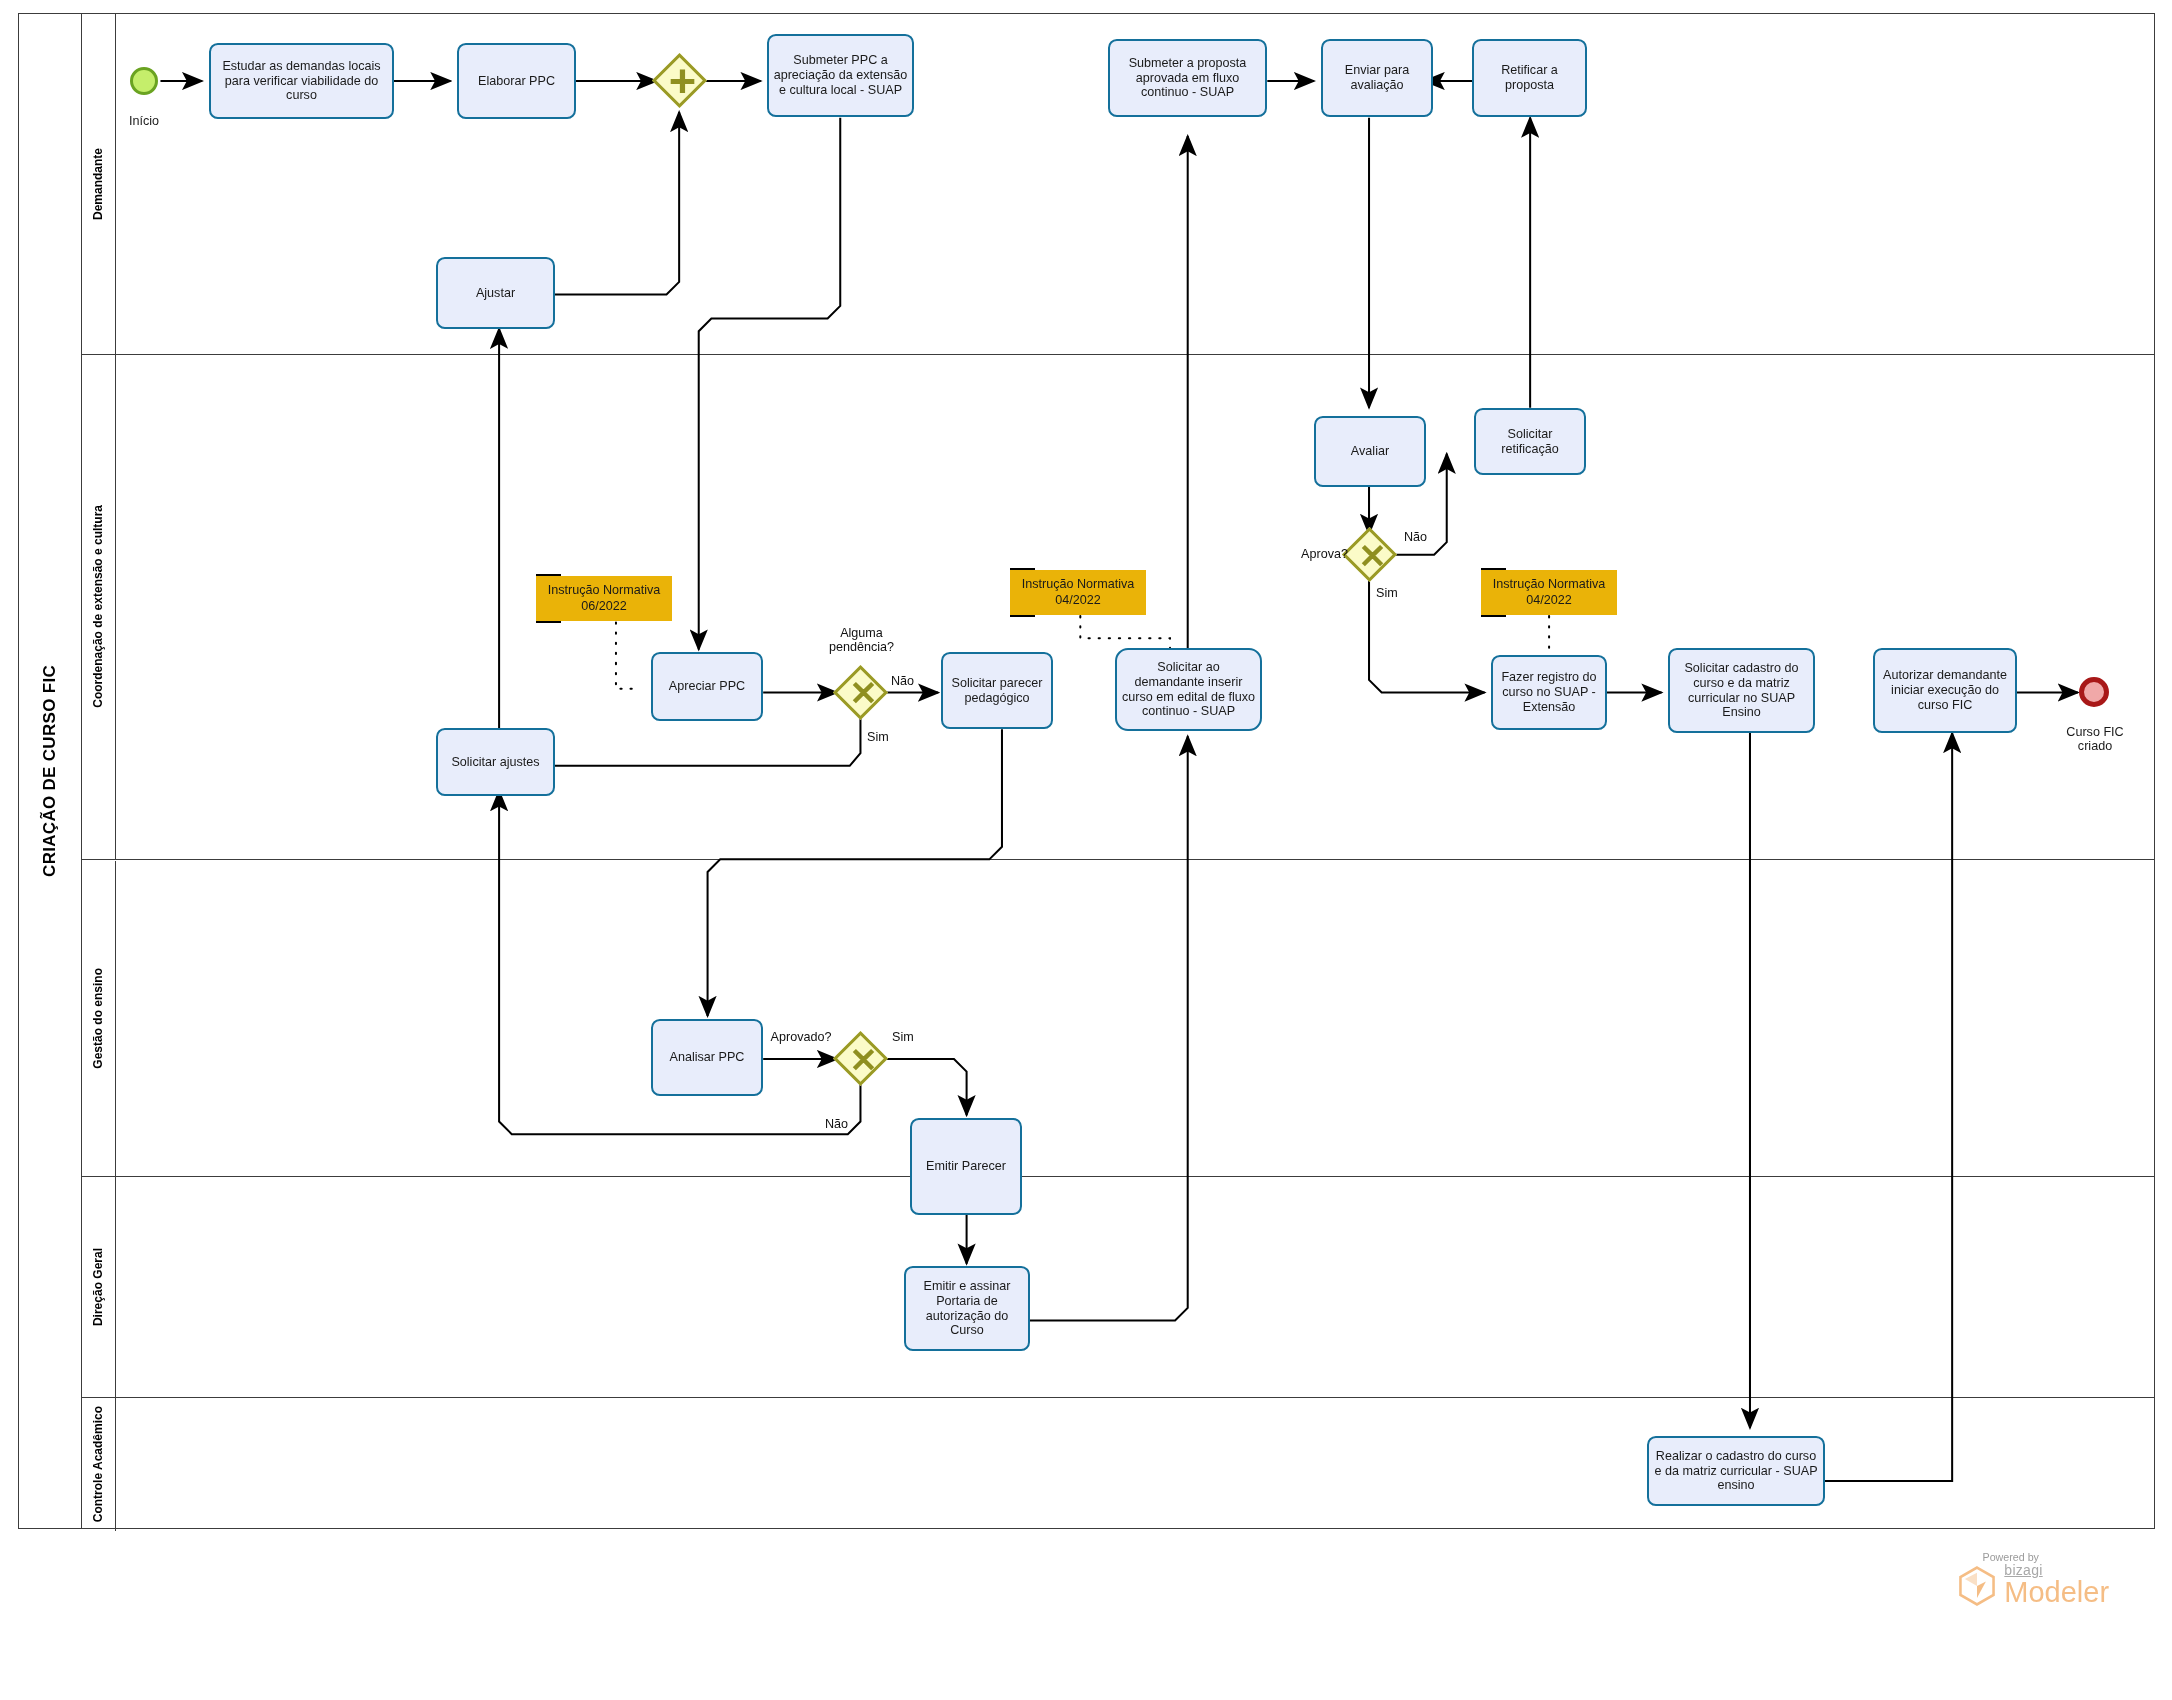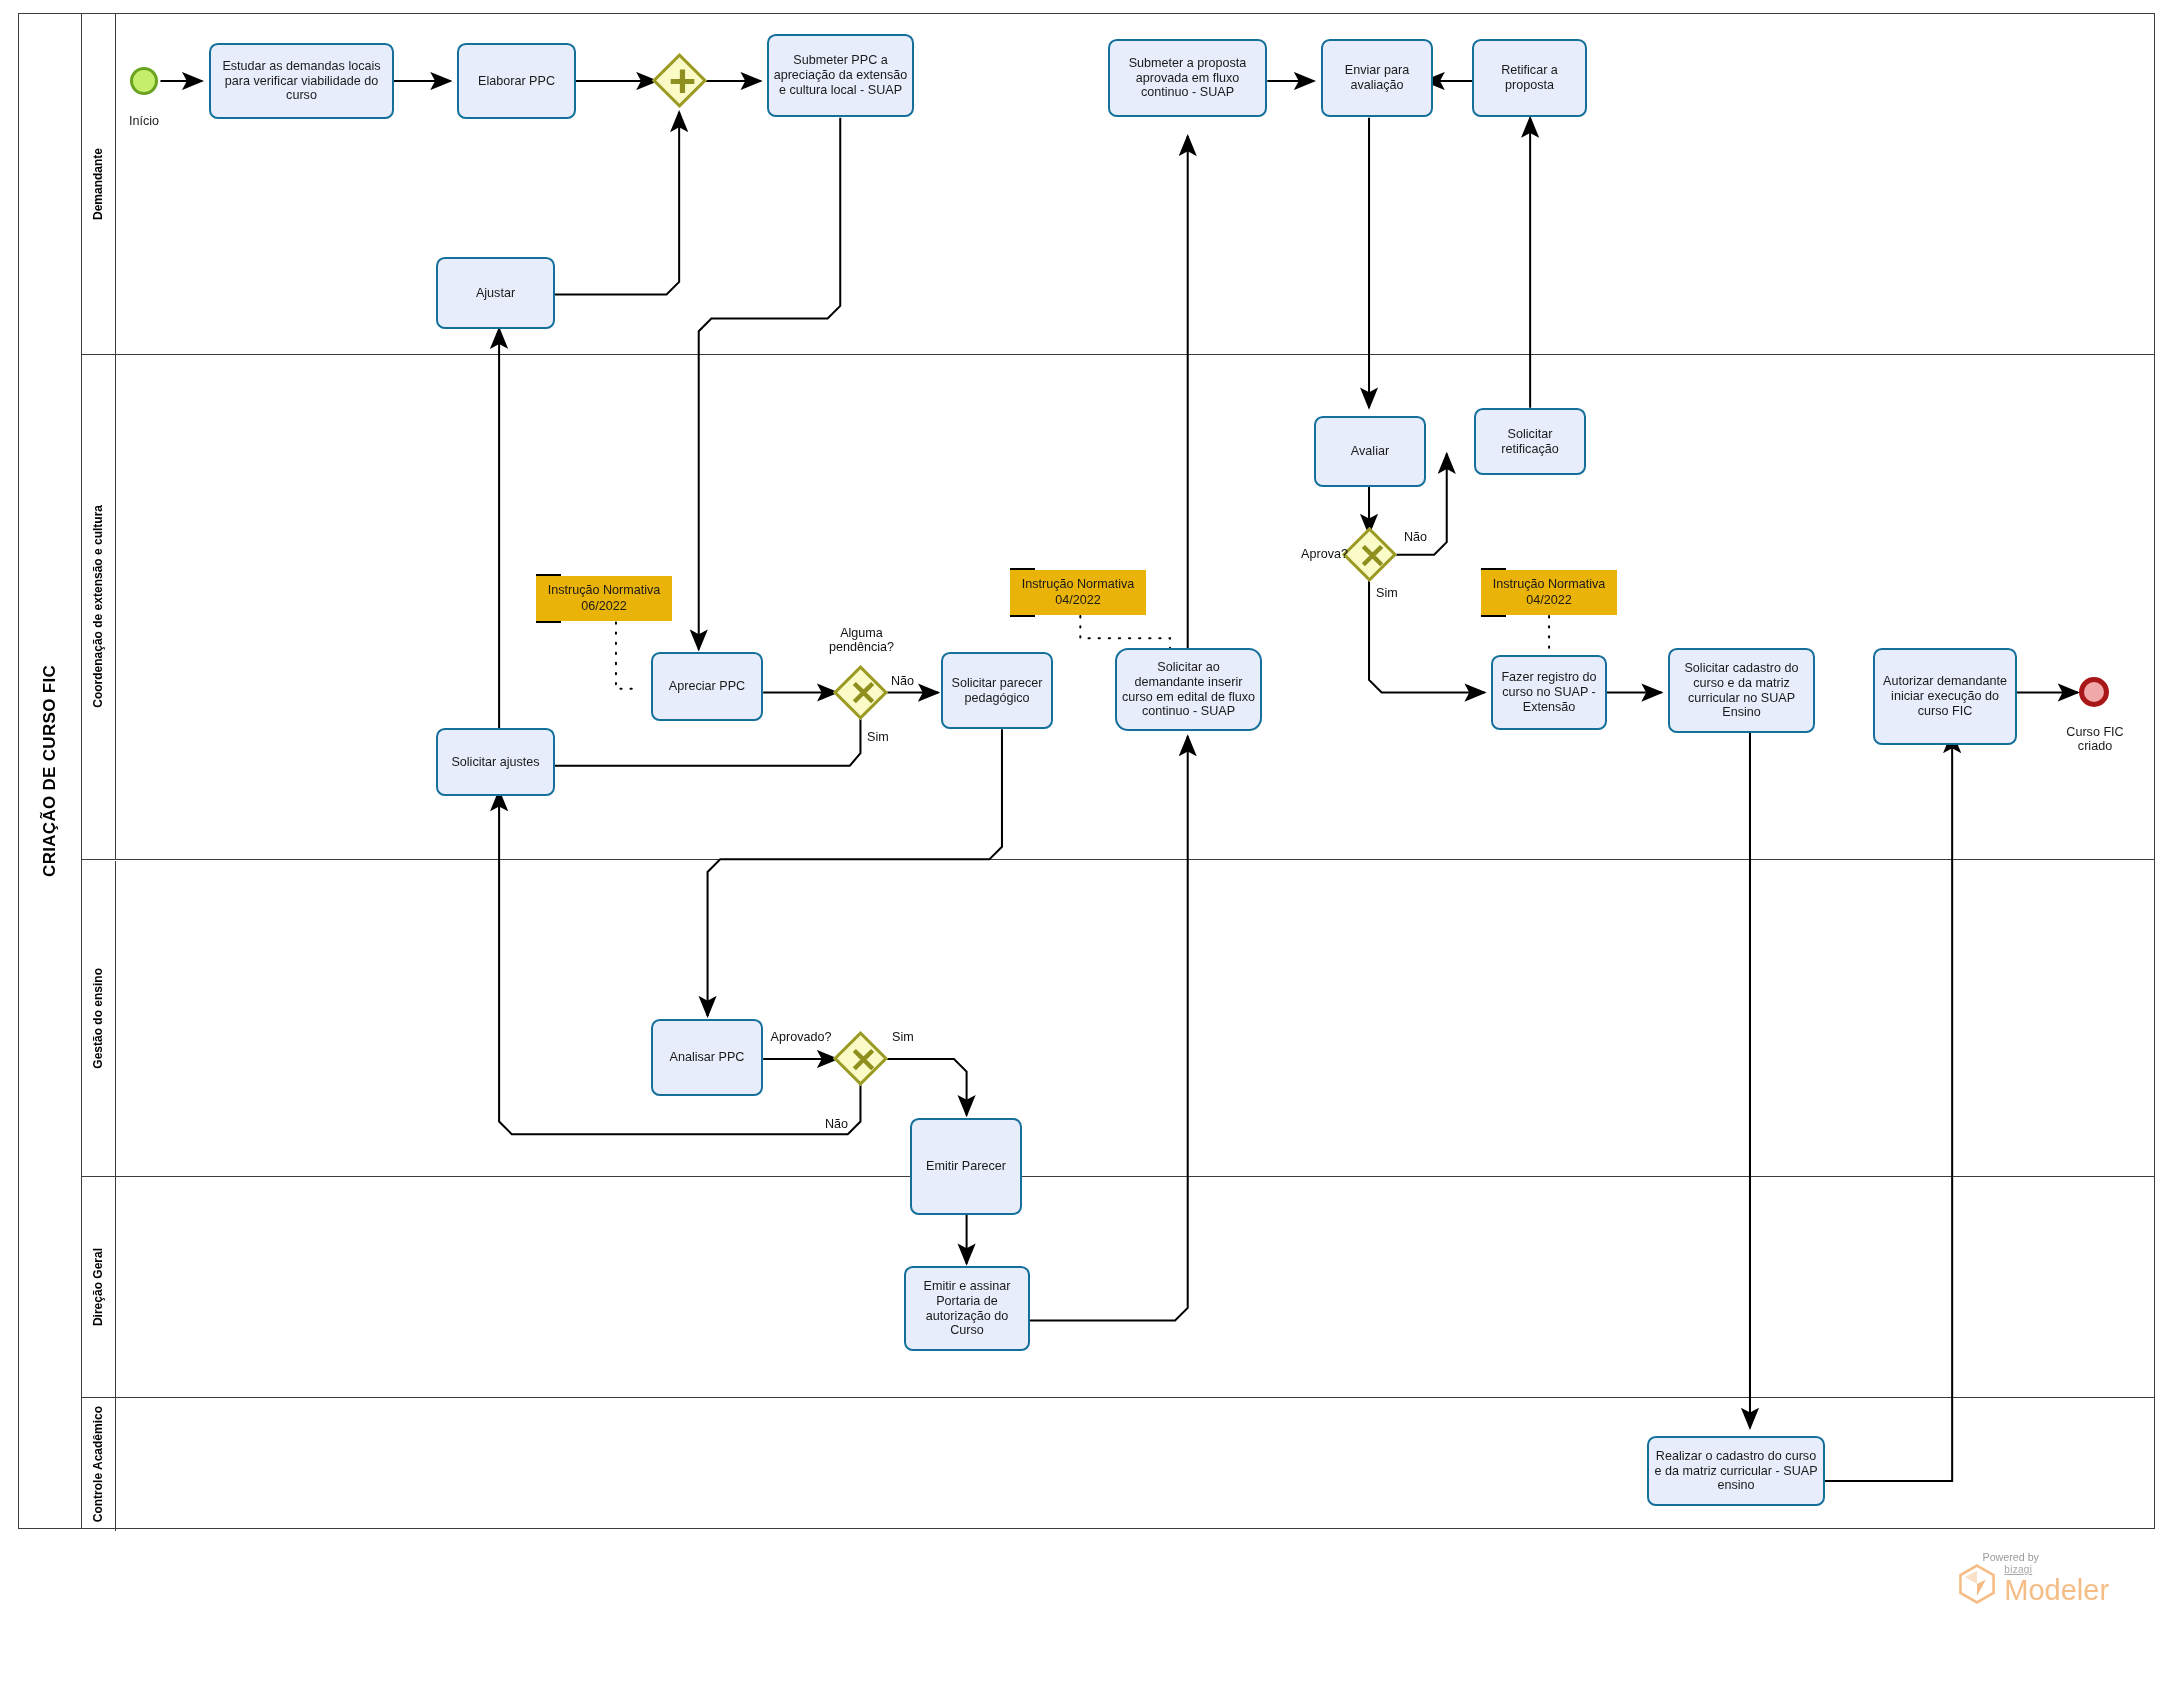--- a/index.html
+++ b/index.html
@@ -46,21 +46,21 @@
 
   svg.edges{position:absolute;left:0;top:0;width:2172px;height:1701px;pointer-events:none;overflow:visible;}
   .edge{fill:none;stroke:#000;stroke-width:3.2;}
   .assoc{fill:none;stroke:#000;stroke-width:3.2;stroke-dasharray:2 14;stroke-linecap:round;}
 
   
   .footer{position:absolute;display:flex;flex-direction:column;}
   .footer .pb{font-size:10.7px;color:#9b9b9b;margin-left:26.5px;}
   .footer .row{display:flex;align-items:flex-end;}
   .footer .wordmark{display:flex;flex-direction:column;margin-left:6.3px;}
-  .footer .biz{font-size:10px;color:#a8a8a8;letter-spacing:0.3px;line-height:1;text-decoration:underline;}
+  .footer .biz{font-size:14px;color:#a8a8a8;letter-spacing:0.3px;line-height:1;text-decoration:underline;}
   .footer .mod{font-size:29px;color:#f5bd85;line-height:1;margin-top:1.3px;}
 </style>
 </head>
 <body>
 
 <div id="page">
 
   <div class="pool" style="left:17.7px;top:12.6px;width:2137px;height:1516px;">
 
     <div class="pool-title">
@@ -195,21 +195,21 @@
   <div class="task" style="left:941px;top:652px;width:112px;height:77px;">Solicitar parecer pedagógico</div>
 
   <div class="task" style="left:1115px;top:648px;width:147px;height:83px;border-radius:13px;">Solicitar ao demandante inserir curso em edital de fluxo continuo - SUAP</div>
 
   <div class="task" style="left:436px;top:728px;width:119px;height:68px;">Solicitar ajustes</div>
 
   <div class="task" style="left:1491px;top:655px;width:116px;height:75px;">Fazer registro do curso no SUAP - Extensão</div>
 
   <div class="task" style="left:1668px;top:648px;width:147px;height:85px;">Solicitar cadastro do curso e da matriz curricular no SUAP Ensino</div>
 
-  <div class="task" style="left:1873px;top:648px;width:144px;height:97px;">Autorizar demandante iniciar execução do curso FIC</div>
+  <div class="task" style="left:1873px;top:648px;width:144px;height:85px;">Autorizar demandante iniciar execução do curso FIC</div>
 
   <div class="task" style="left:651px;top:1019px;width:112px;height:77px;">Analisar PPC</div>
 
   <div class="task" style="left:910px;top:1118px;width:112px;height:97px;">Emitir Parecer</div>
 
   <div class="task" style="left:904px;top:1266px;width:126px;height:85px;">Emitir e assinar Portaria de autorização do Curso</div>
 
   <div class="task" style="left:1647px;top:1436px;width:178px;height:70px;">Realizar o cadastro do curso e da matriz curricular - SUAP ensino</div>
 
   <div class="gateway" style="left:660px;top:61px;"></div>

